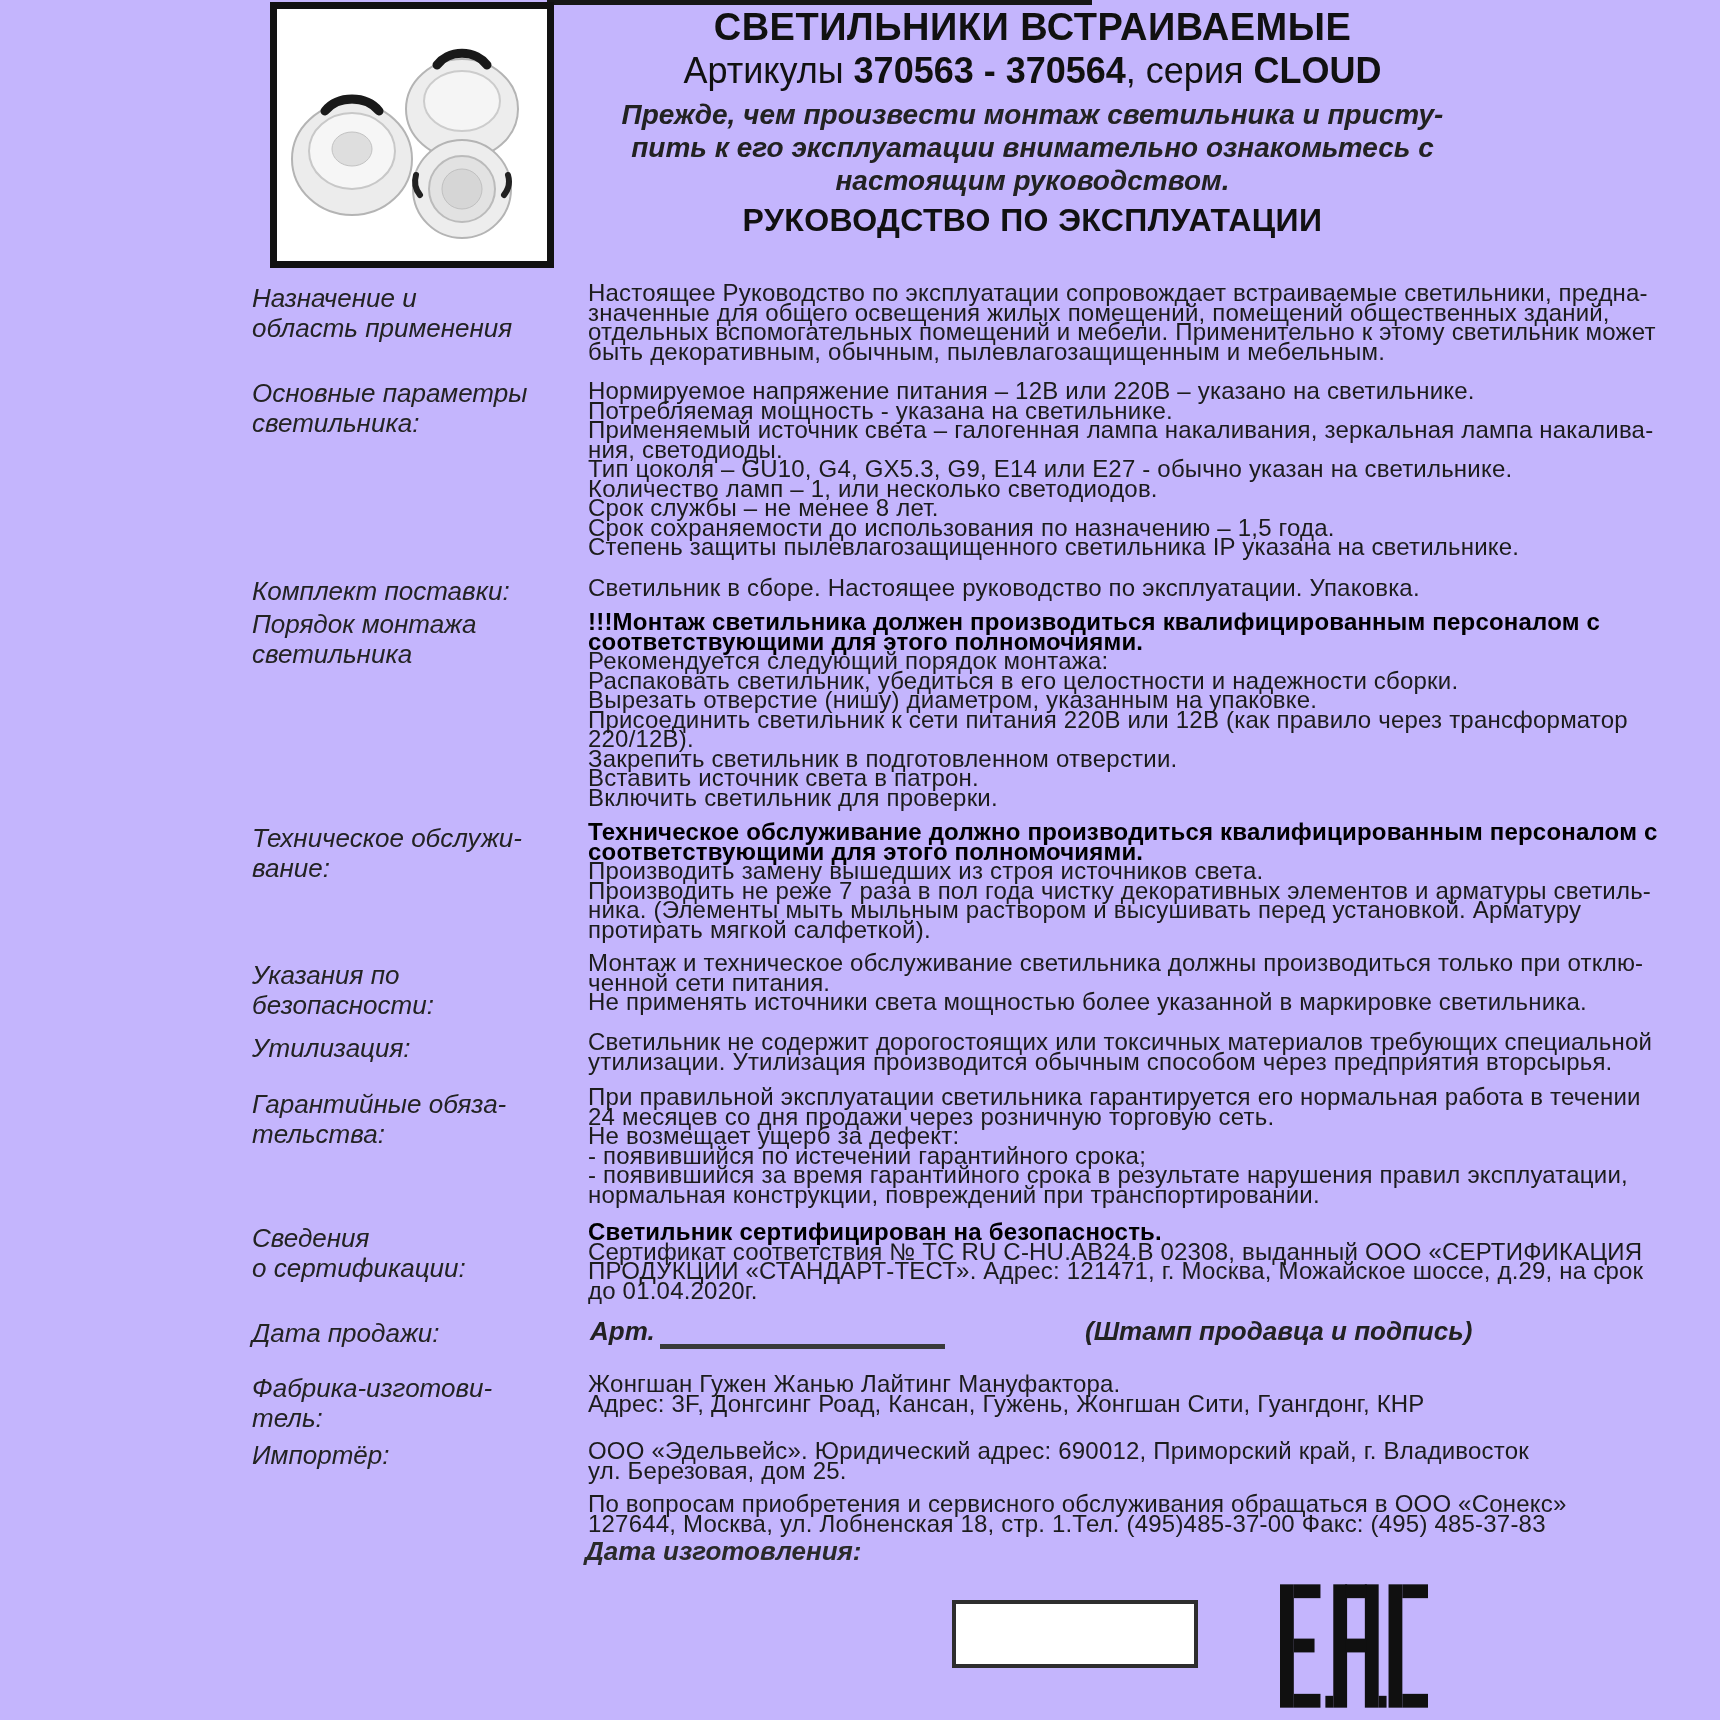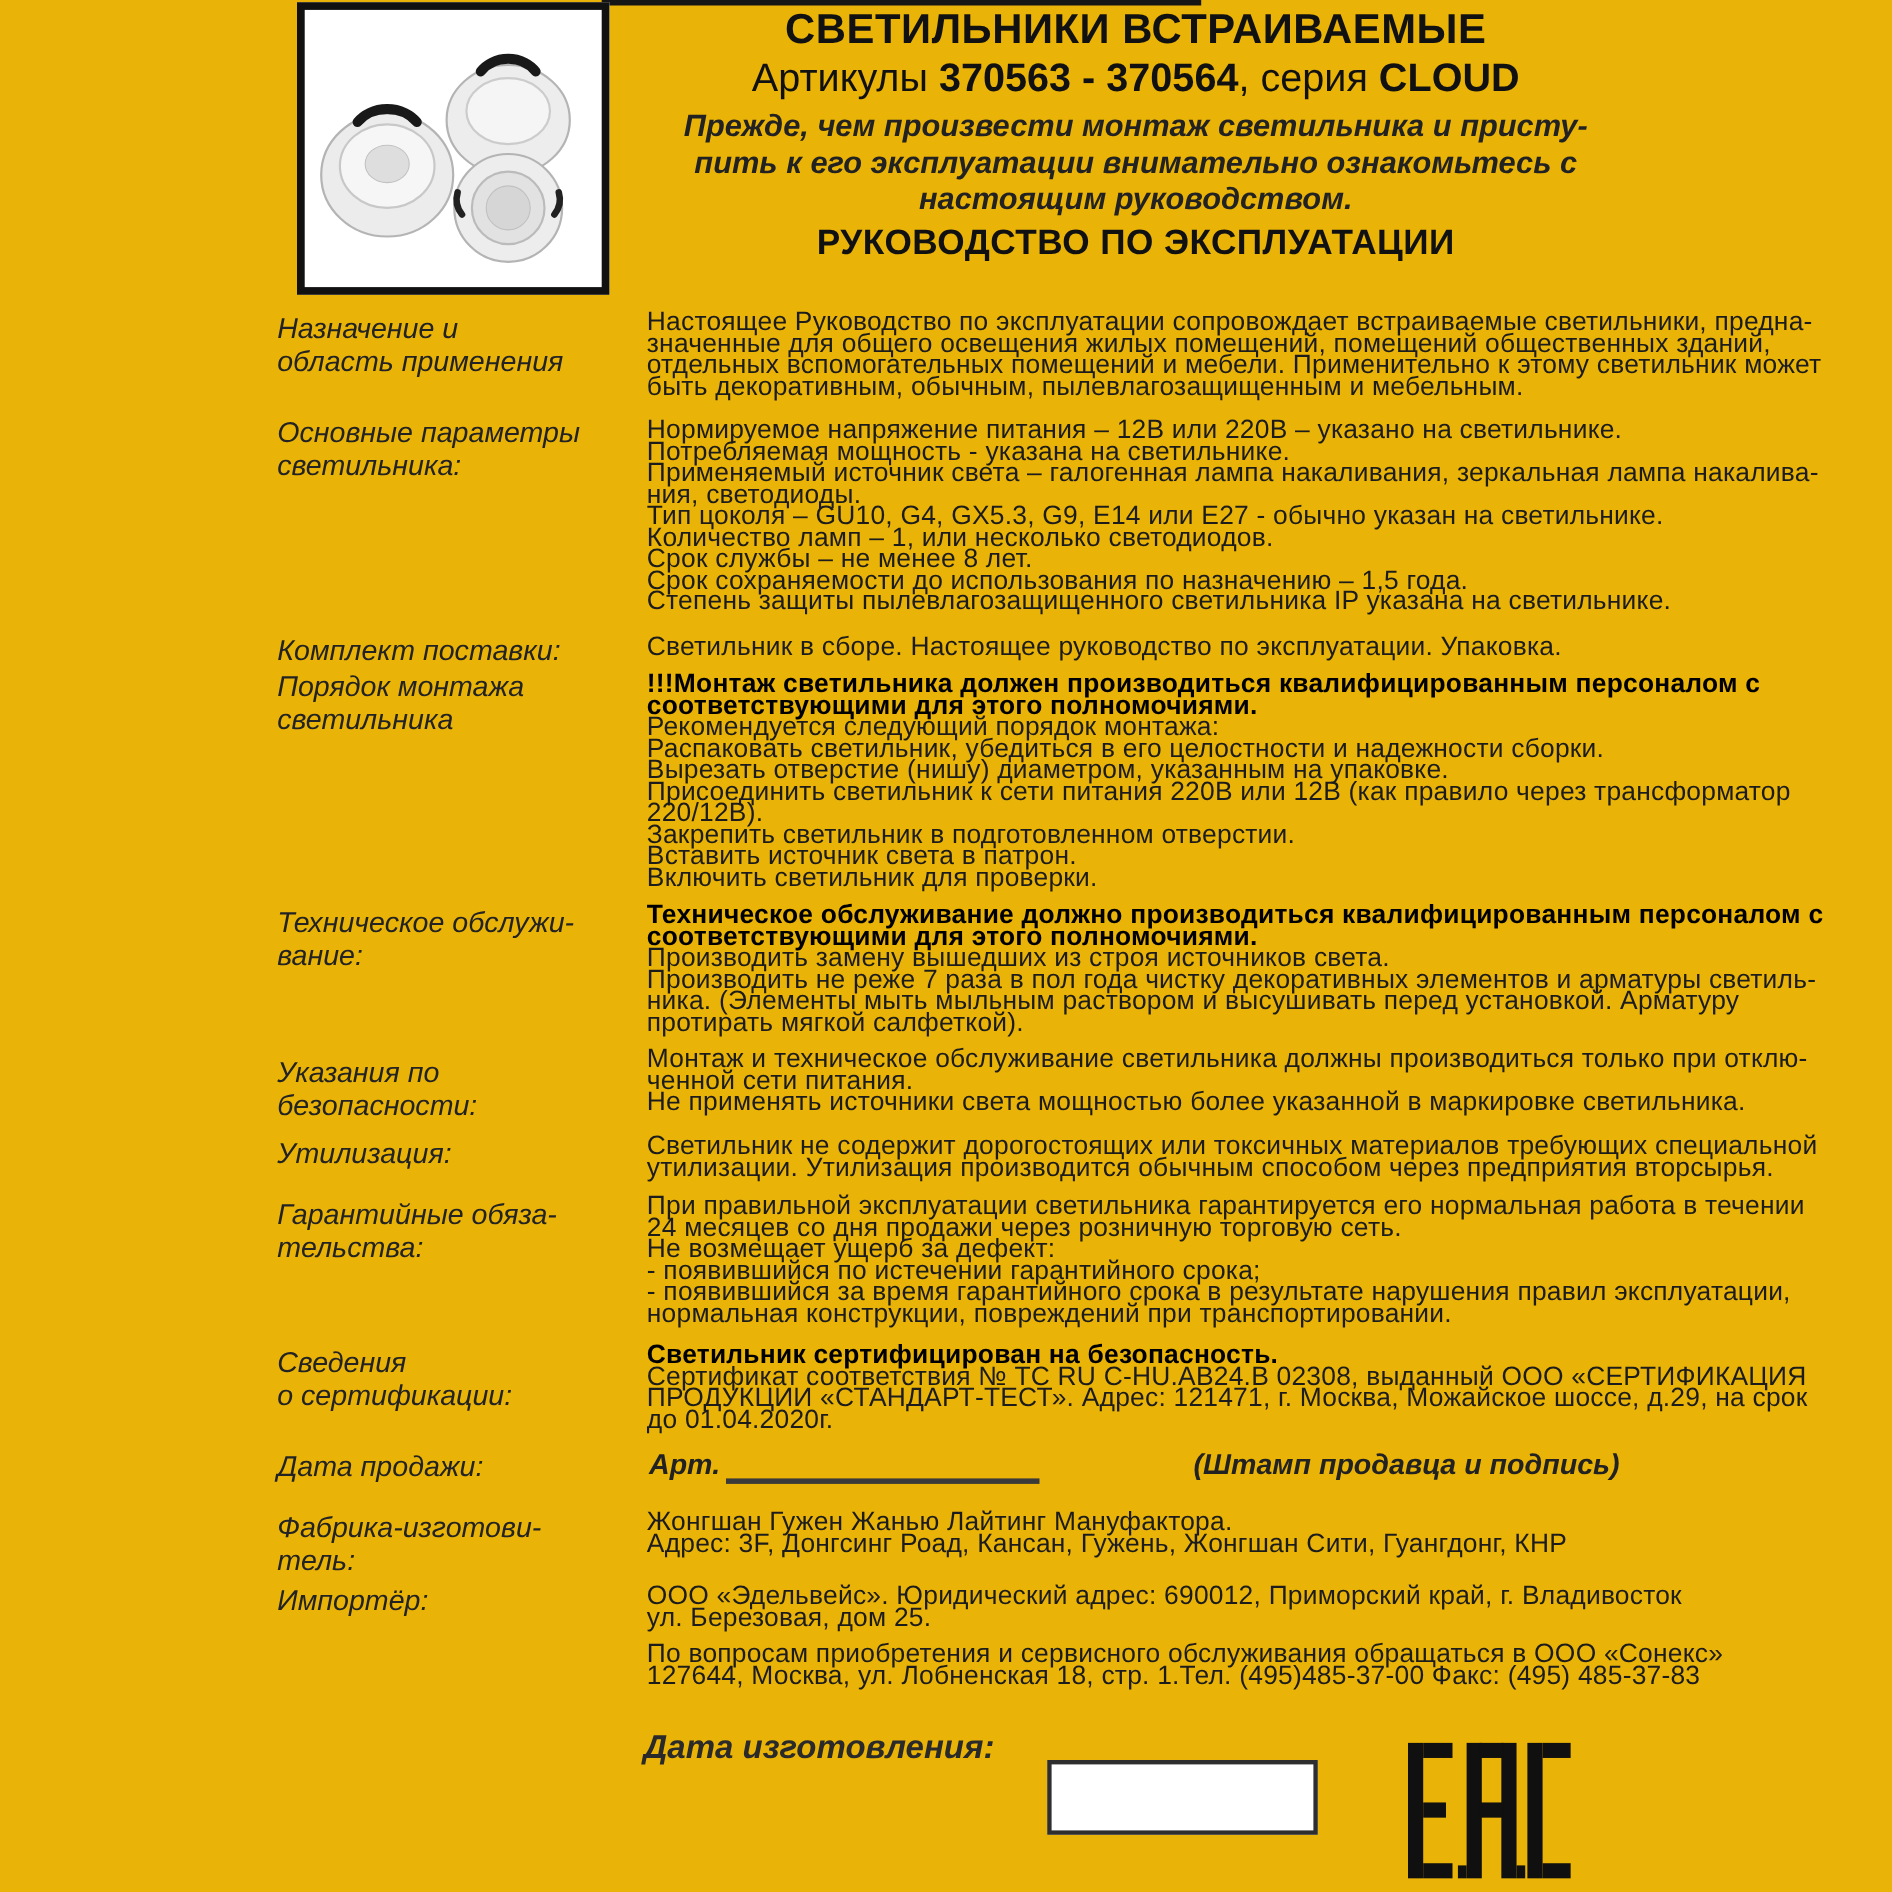--- a/index.html
+++ b/index.html
@@ -1,16 +1,16 @@
 <!DOCTYPE html>
 <html><head>
 <meta charset="utf-8">
 <style>
   html,body{margin:0;padding:0;background:#fff;}
-  .page{position:relative;width:1720px;height:1720px;background:#eab308;overflow:hidden;
+  .page{position:relative;width:1720px;height:1720px;background:#c4b5fd;overflow:hidden;
         font-family:"Liberation Sans",sans-serif;color:#1c1c1c;text-decoration:underline;}
   
   .hdr{position:absolute;left:560px;width:945px;text-align:center;}
   .hdr-title{top:6px;font-size:38px;font-weight:bold;color:#111;letter-spacing:.5px;}
   .hdr-sub{top:50px;font-size:36px;color:#111;}
   .hdr-sub .bd{font-weight:bold;margin-top:24px;}
   .hdr-notice{top:98px;font-size:28px;font-weight:bold;font-style:italic;color:#222;}
   .hdr-notice .line{line-height:33px;white-space:nowrap;}
   .hdr-manual{top:202px;font-size:32px;font-weight:bold;color:#111;letter-spacing:.4px;}
   
@@ -23,21 +23,21 @@
   
   .bod{position:absolute;left:588px;width:885px;font-size:24px;line-height:19.5px;
        letter-spacing:.2px;color:#1c1c1c;}
   .bod .line{white-space:nowrap;}
   .line.b{font-weight:bold;color:#000;}
   
   .sale-art{position:absolute;left:590px;top:1316px;font-size:26px;font-style:italic;font-weight:bold;color:#222;}
   .sale-underline{position:absolute;left:660px;top:1344px;width:285px;height:0;border-bottom:5px solid #3a3a3a;}
   .sale-stamp{position:absolute;left:1085px;top:1316px;font-size:26px;font-style:italic;font-weight:bold;color:#222;white-space:nowrap;}
   
-  .mfg-date{position:absolute;left:585px;top:1572px;font-size:30px;font-style:italic;font-weight:bold;color:#2a2a2a;white-space:nowrap;}
+  .mfg-date{position:absolute;left:585px;top:1536px;font-size:26px;font-style:italic;font-weight:bold;color:#2a2a2a;white-space:nowrap;}
   .date-box{position:absolute;left:952px;top:1600px;width:238px;height:60px;border:4px solid #2e2e2e;background:#fff;}
   .eac{position:absolute;left:1280px;top:1584px;width:148px;height:124px;}
 </style>
 </head>
 <body>
 
 <div class="page">
 
   <div class="artifact-topline"></div>
 

